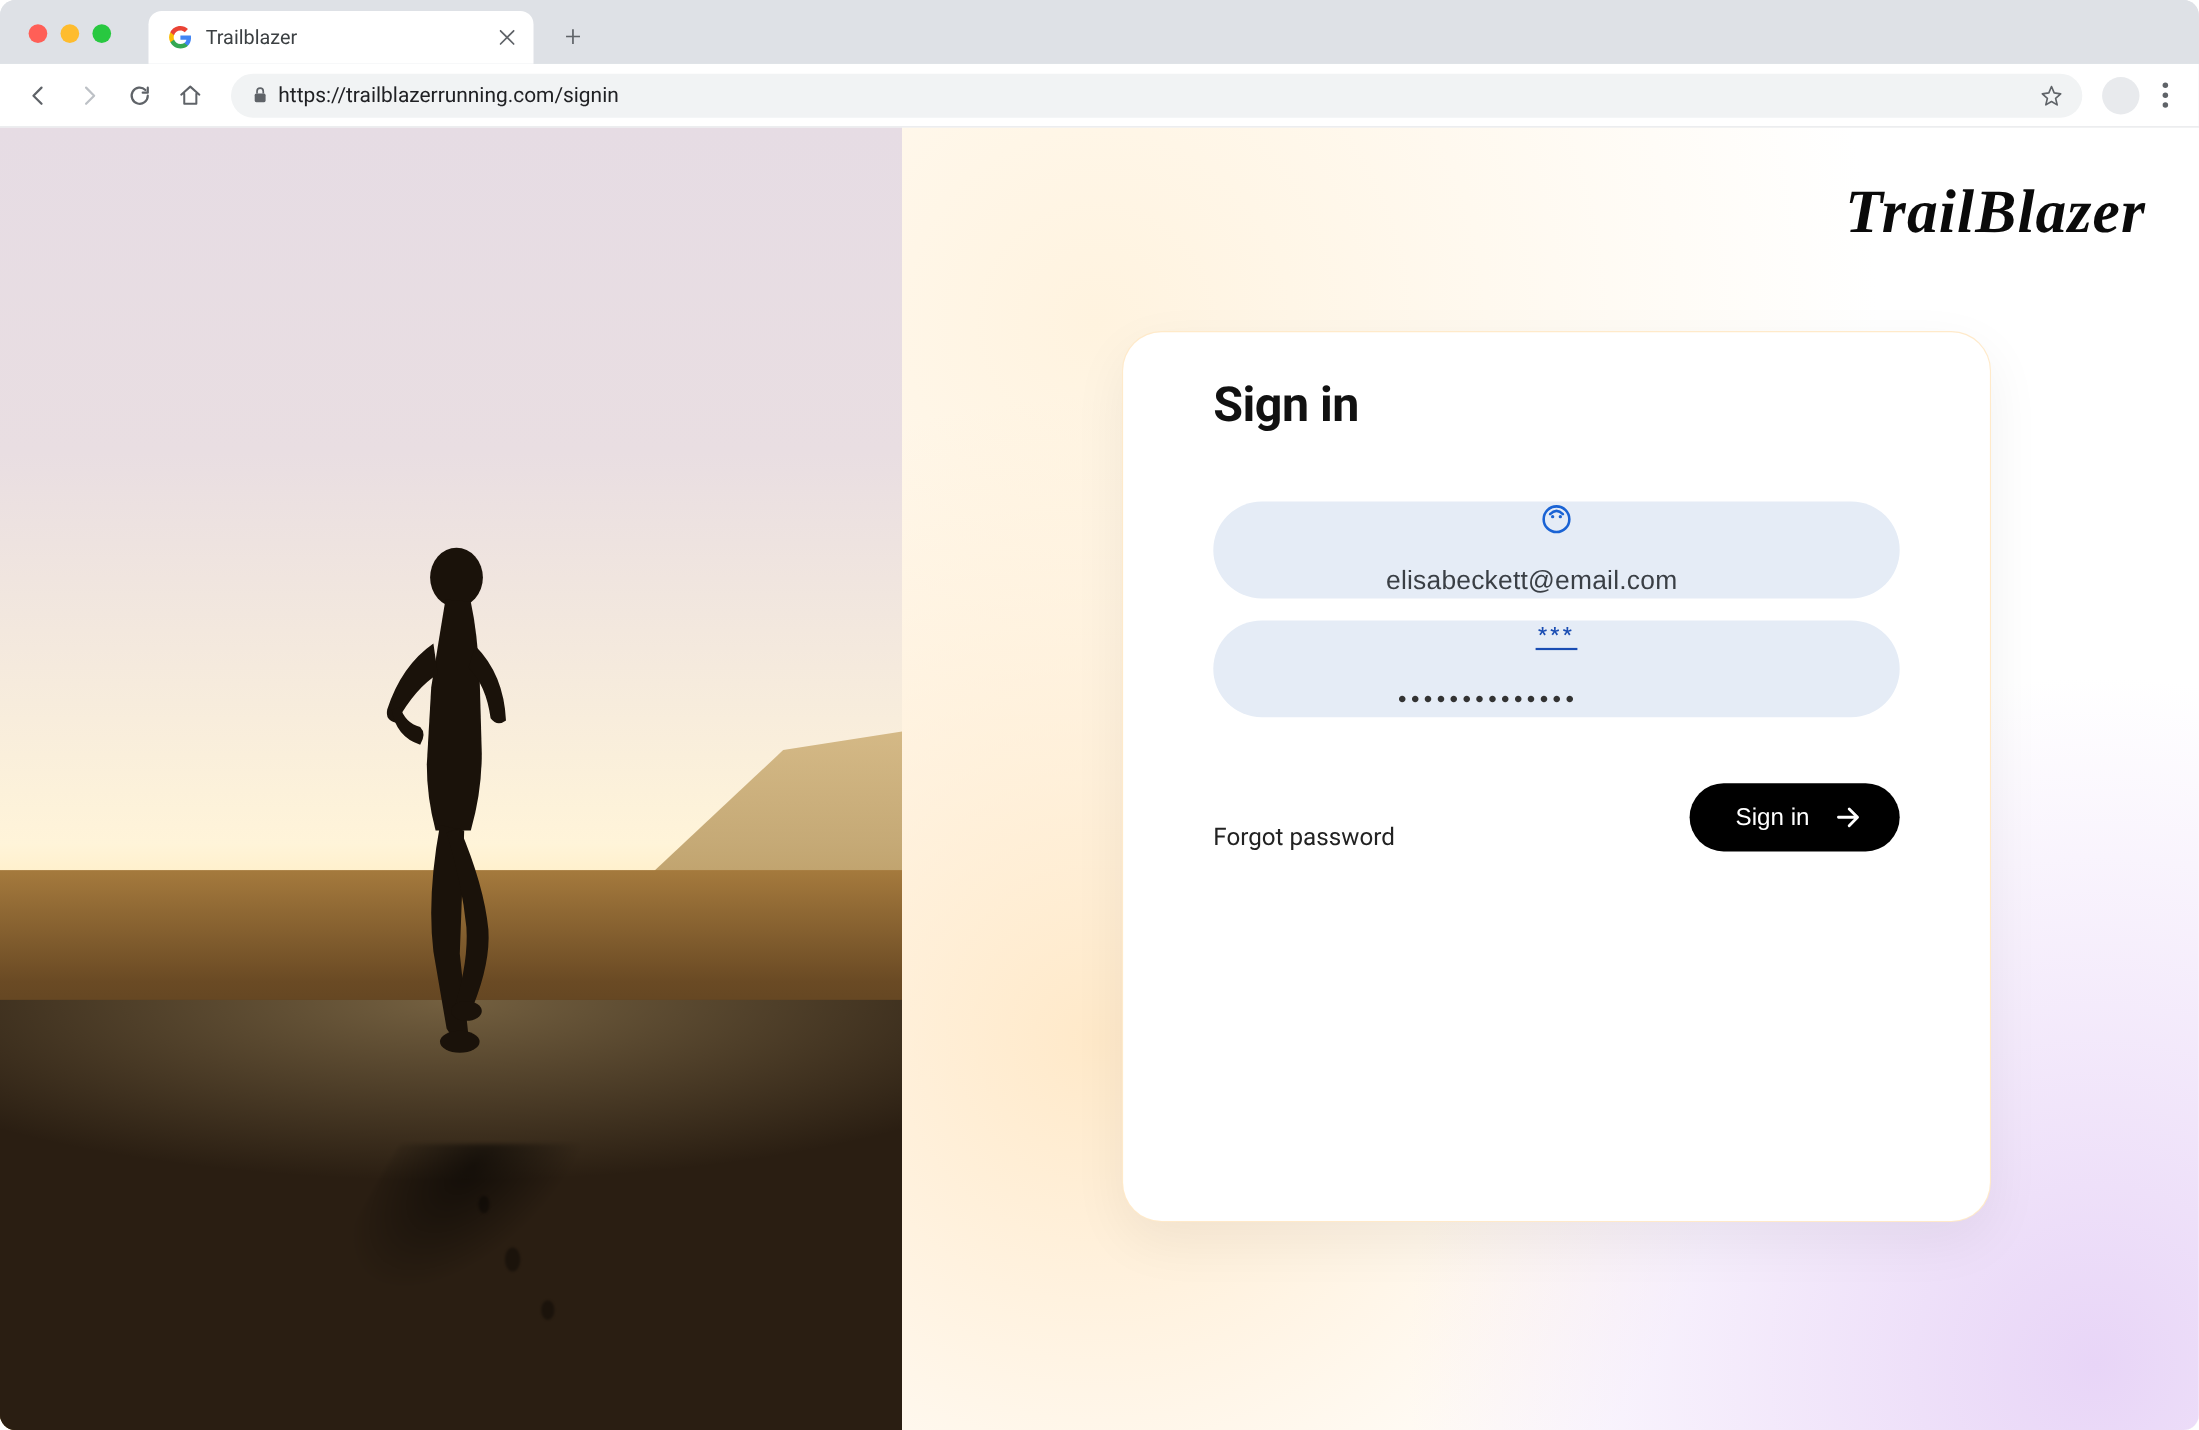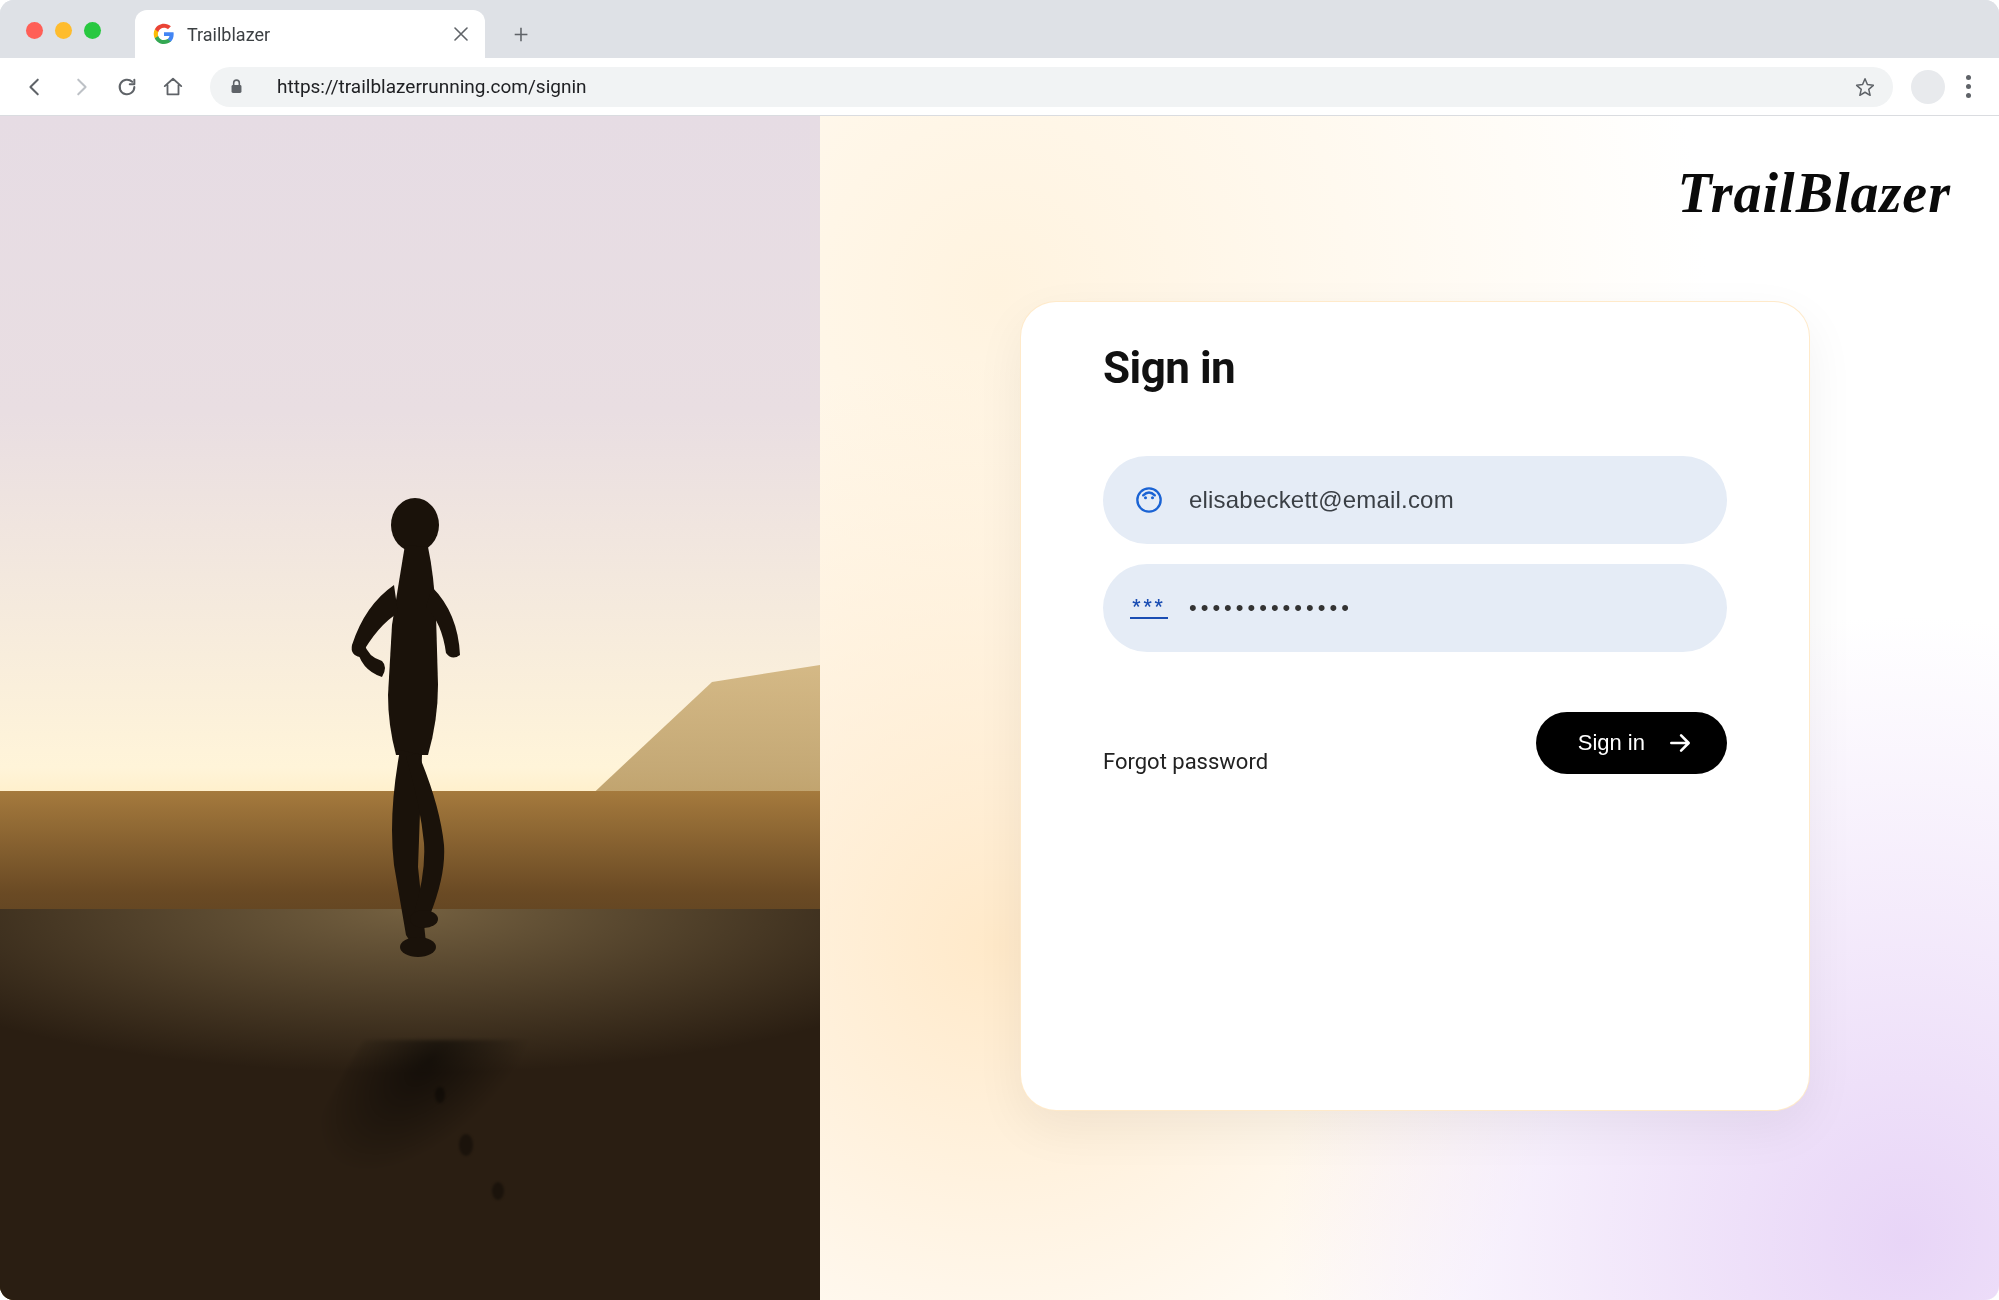--- a/index.html
+++ b/index.html
@@ -72,21 +72,21 @@
     .nav-btn { width: 38px; height: 38px; display:flex; align-items:center; justify-content:center; color:#5f6368; border-radius: 50%; }
     .nav-btn.disabled { color:#bdc1c6; }
     .address-bar {
       flex: 1;
       height: 40px;
       background: #f1f3f4;
       border-radius: 20px;
       display: flex;
       align-items: center;
       padding: 0 18px;
-      gap: 32px;
+      gap: 8px;
       margin: 0 10px;
     }
     .lock-icon { color:#5f6368; display:flex; align-items:center; }
     .url { font-size: 19px; color: #202124; flex:1; }
     .star-icon { color:#5f6368; display:flex; }
     .avatar { width: 34px; height: 34px; border-radius:50%; background:#e8eaed; }
     .kebab { width: 30px; display:flex; flex-direction:column; align-items:center; justify-content:center; gap:4px; }
     .kebab span { width:5px; height:5px; background:#5f6368; border-radius:50%; }
 
     
@@ -195,20 +195,21 @@
     }
     .field {
       background: #e5ecf6;
       border-radius: 999px;
       height: 88px;
       display: flex;
       align-items: center;
       padding: 0 30px;
       gap: 24px;
       margin-bottom: 20px;
+      flex-direction: column;
     }
     .field-icon { width: 32px; height: 32px; display:flex; align-items:center; justify-content:center; color:#1a63d4; }
     .field input {
       flex: 1;
       border: none;
       background: transparent;
       outline: none;
       font-size: 24px;
       color: #3a3f45;
       letter-spacing: 0.2px;

